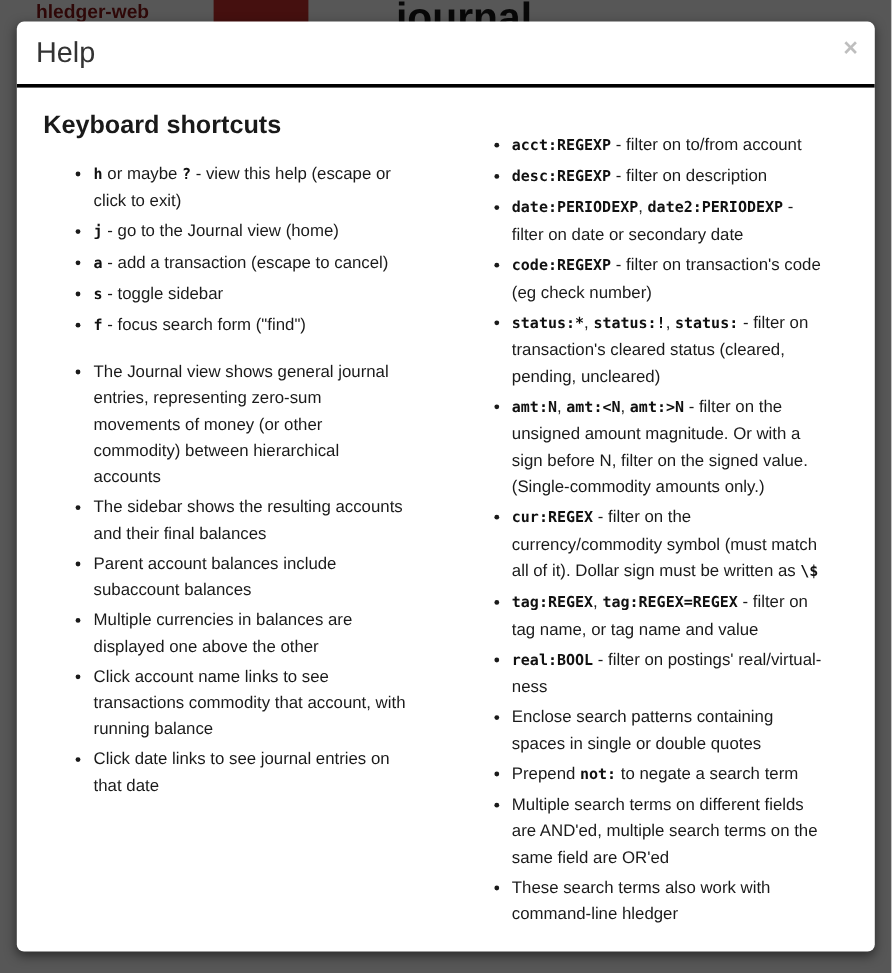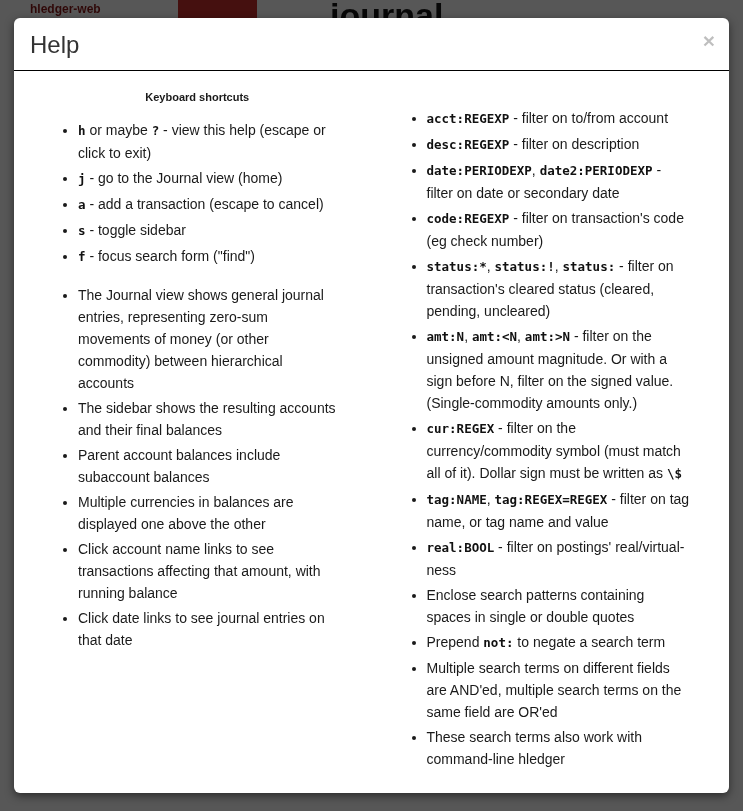--- a/index.html
+++ b/index.html
@@ -8,45 +8,45 @@
     width: 743px; height: 811px;
     position: relative; overflow: hidden;
     background: #ffffff;
     font-family: "Liberation Sans", "DejaVu Sans", sans-serif;
     color: #333;
   }
   
   .page-behind { position: absolute; inset: 0; background: #fff; }
   .brand {
     position: absolute; left: 30px; top: 2px;
-    font-size: 12px; font-weight: bold; color: #8b1a1a; text-decoration: none;
+    font-size: 16px; font-weight: bold; color: #8b1a1a; text-decoration: none;
   }
   .red-box { position: absolute; left: 178px; top: 0; width: 79px; height: 42px; background: #c9302c; }
   .page-heading {
     position: absolute; left: 330px; top: -4px;
     font-size: 34px; font-weight: bold; color: #1a1a1a; white-space: nowrap;
   }
   .backdrop { position: absolute; inset: 0; background: rgba(0,0,0,0.66); }
   
   .modal {
     position: absolute; left: 14px; right: 14px; top: 18px; bottom: 18px;
     background: #fff; border-radius: 6px; overflow: hidden;
     box-shadow: 0 3px 9px rgba(0,0,0,0.5);
   }
-  .modal-header { position: relative; padding: 14px 18px 12px 16px; border-bottom: 1px solid #000000; }
+  .modal-header { position: relative; padding: 14px 18px 12px 16px; border-bottom: 3px solid #000000; }
   .modal-title { margin: 0; font-size: 24px; font-weight: 500; color: #333; line-height: 1.1; }
   .close {
     position: absolute; top: 12px; right: 14px;
     border: 0; background: transparent; padding: 0;
     font-size: 21px; font-weight: bold; line-height: 1;
     color: #000; opacity: 0.25; cursor: pointer;
   }
   .modal-body { display: flex; gap: 26px; padding: 20px 22px 20px 22px; }
   .col { flex: 1 1 0; min-width: 0; }
-  .section-title { margin: 0 0 10px 0; font-size: 11px; font-weight: bold; color: #1a1a1a; text-align: center; }
+  .section-title { margin: 0 0 10px 0; font-size: 21px; font-weight: bold; color: #1a1a1a; }
   .section-title.spaced { margin-top: 26px; }
   .help-list {
     margin: 16px; padding-left: 26px;
     font-size: 14px; line-height: 22px; color: #1a1a1a;
     list-style: disc;
   }
   .help-list li { margin-bottom: 3px; }
   code {
     font-family: "DejaVu Sans Mono", "Liberation Mono", monospace;
     font-weight: bold; font-size: 12.5px; color: #111;
@@ -76,34 +76,34 @@
           <li><code>j</code> - go to the Journal view (home)</li>
           <li><code>a</code> - add a transaction (escape to cancel)</li>
           <li><code>s</code> - toggle sidebar</li>
           <li><code>f</code> - focus search form ("find")</li>
         </ul>
       <ul class="help-list">
           <li>The Journal view shows general journal entries, representing zero-sum movements of money (or other commodity) between hierarchical accounts</li>
           <li>The sidebar shows the resulting accounts and their final balances</li>
           <li>Parent account balances include subaccount balances</li>
           <li>Multiple currencies in balances are displayed one above the other</li>
-          <li>Click account name links to see transactions affecting that amount, with running balance</li>
+          <li>Click account name links to see transactions commodity that account, with running balance</li>
           <li>Click date links to see journal entries on that date</li>
         </ul>
     </div>
     <div class="col">
       <ul class="help-list">
           <li><code>acct:REGEXP</code> - filter on to/from account</li>
           <li><code>desc:REGEXP</code> - filter on description</li>
           <li><code>date:PERIODEXP</code>, <code>date2:PERIODEXP</code> - filter on date or secondary date</li>
           <li><code>code:REGEXP</code> - filter on transaction's code (eg check number)</li>
           <li><code>status:*</code>, <code>status:!</code>, <code>status:</code> - filter on transaction's cleared status (cleared, pending, uncleared)</li>
           <li><code>amt:N</code>, <code>amt:&lt;N</code>, <code>amt:&gt;N</code> - filter on the unsigned amount magnitude. Or with a sign before N, filter on the signed value. (Single-commodity amounts only.)</li>
           <li><code>cur:REGEX</code> - filter on the currency/commodity symbol (must match all of it). Dollar sign must be written as <code>\$</code></li>
-          <li><code>tag:NAME</code>, <code>tag:REGEX=REGEX</code> - filter on tag name, or tag name and value</li>
+          <li><code>tag:REGEX</code>, <code>tag:REGEX=REGEX</code> - filter on tag name, or tag name and value</li>
           <li><code>real:BOOL</code> - filter on postings' real/virtual-ness</li>
           <li>Enclose search patterns containing spaces in single or double quotes</li>
           <li>Prepend <code>not:</code> to negate a search term</li>
           <li>Multiple search terms on different fields are AND'ed, multiple search terms on the same field are OR'ed</li>
           <li>These search terms also work with command-line hledger</li>
         </ul>
     </div>
   </div>
 </div>
 

